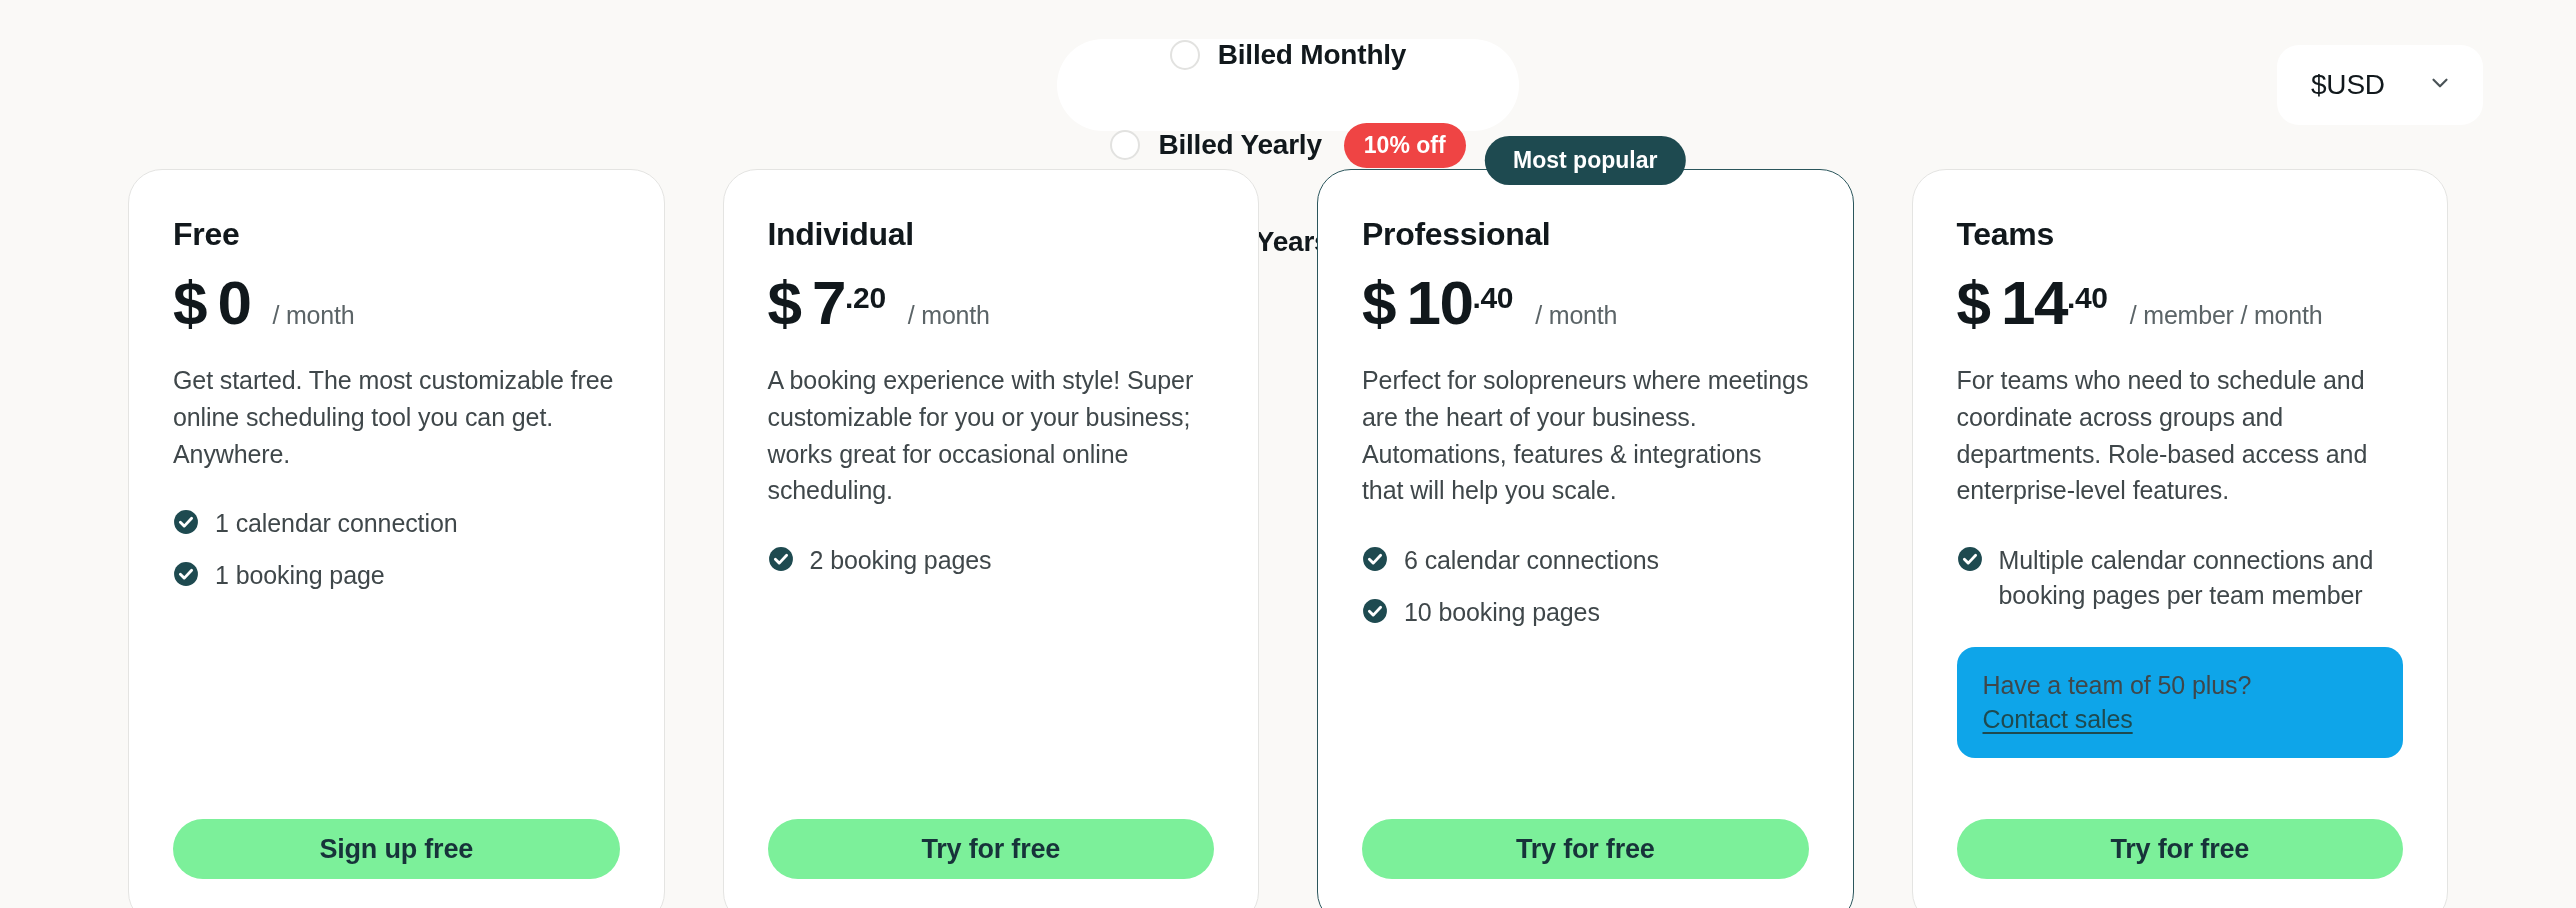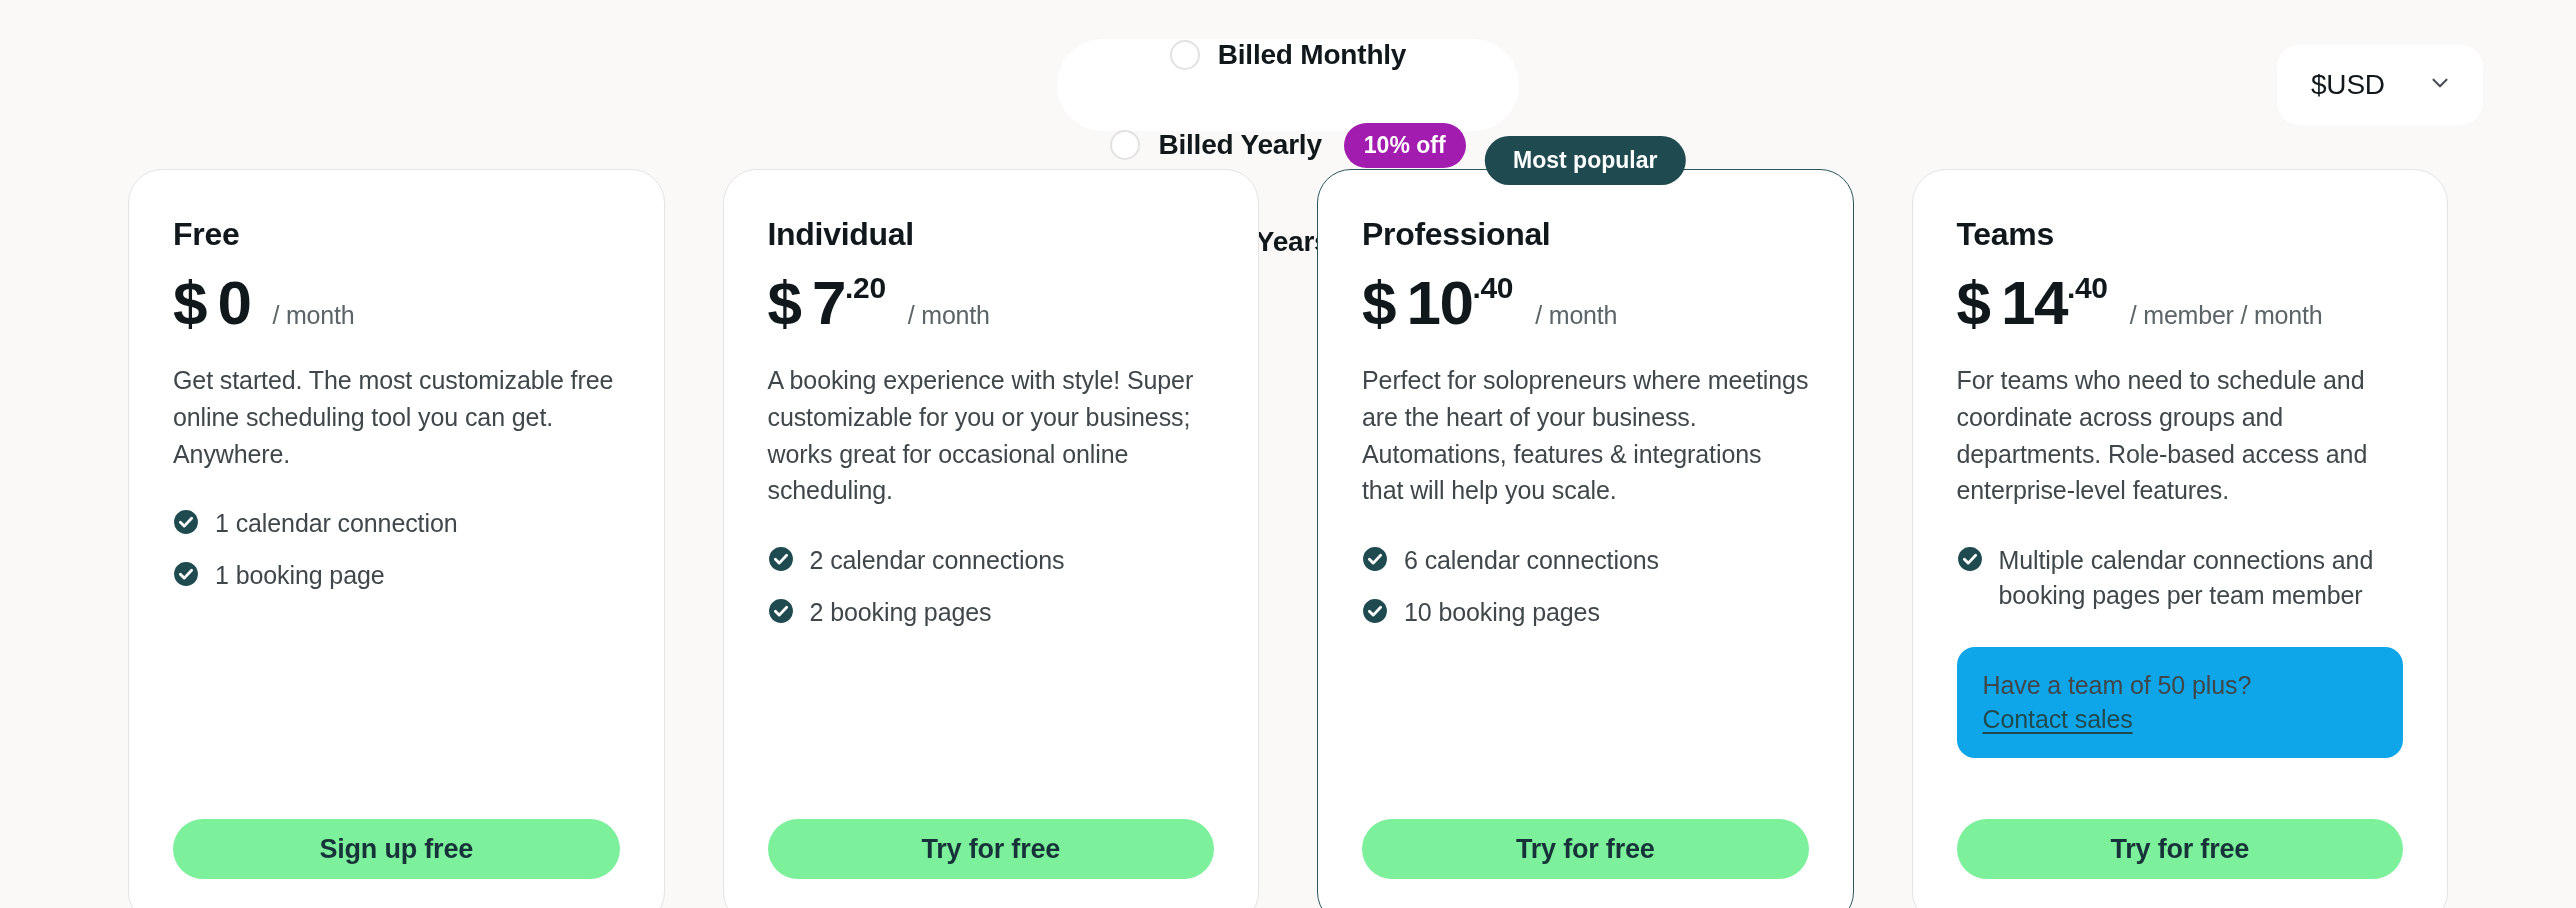--- a/index.html
+++ b/index.html
@@ -66,21 +66,21 @@
   }
 
   .badge {
     border-radius: 40px;
     padding: 9px 20px;
     font-size: 23px;
     font-weight: 700;
     white-space: nowrap;
     margin-left: 4px;
   }
-  .badge.dark  { background: #a21caf; color: #ffffff; }
+  .badge.dark  { background: #ef4444; color: #ffffff; }
   .badge.green { background: #7cf09a; color: #0c4a6e; text-decoration: underline; }
 
   .currency-select {
     position: absolute;
     right: 93px;
     top: 50%;
     transform: translateY(-50%);
     background: #ffffff;
     border-radius: 22px;
     height: 80px;
@@ -165,21 +165,21 @@
     font-weight: 700;
     color: #11181c;
     letter-spacing: -1.5px;
     margin-left: 11px;
   }
   .price-cents {
     font-size: 30px;
     font-weight: 700;
     color: #11181c;
     align-self: flex-start;
-    margin-top: 4px;
+    margin-top: 14px;
     letter-spacing: -0.3px;
   }
   .price-period {
     font-size: 25px;
     color: #5b6467;
     margin-left: 22px;
     letter-spacing: -0.2px;
   }
 
   .plan-desc {
@@ -308,27 +308,20 @@
       <div class="card">
         <div class="plan-name">Individual</div>
         <div class="price-row">
           <span class="currency-sym">$</span>
           <span class="price-int">7</span>
           <span class="price-cents">.20</span>
           <span class="price-period">/ month</span>
         </div>
         <div class="plan-desc">A booking experience with style! Super customizable for you or your business; works great for occasional online scheduling.</div>
         <ul class="features">
-          <li class="feature">
-            <span class="check-icon"><svg width="26" height="26" viewBox="0 0 24 24">
-                <circle cx="12" cy="12" r="11" fill="#1e4a50"></circle>
-                <polyline points="6.8 12.3 10.4 15.8 17.2 8.6" fill="none" stroke="#ffffff" stroke-width="2.6" stroke-linecap="round" stroke-linejoin="round"></polyline>
-              </svg></span>
-            <span class="feature-text">2 calendar connections</span>
-          </li>
           <li class="feature">
             <span class="check-icon"><svg width="26" height="26" viewBox="0 0 24 24">
                 <circle cx="12" cy="12" r="11" fill="#1e4a50"></circle>
                 <polyline points="6.8 12.3 10.4 15.8 17.2 8.6" fill="none" stroke="#ffffff" stroke-width="2.6" stroke-linecap="round" stroke-linejoin="round"></polyline>
               </svg></span>
             <span class="feature-text">2 booking pages</span>
           </li>
         </ul>
         <button class="cta">Try for free</button>
       </div>

